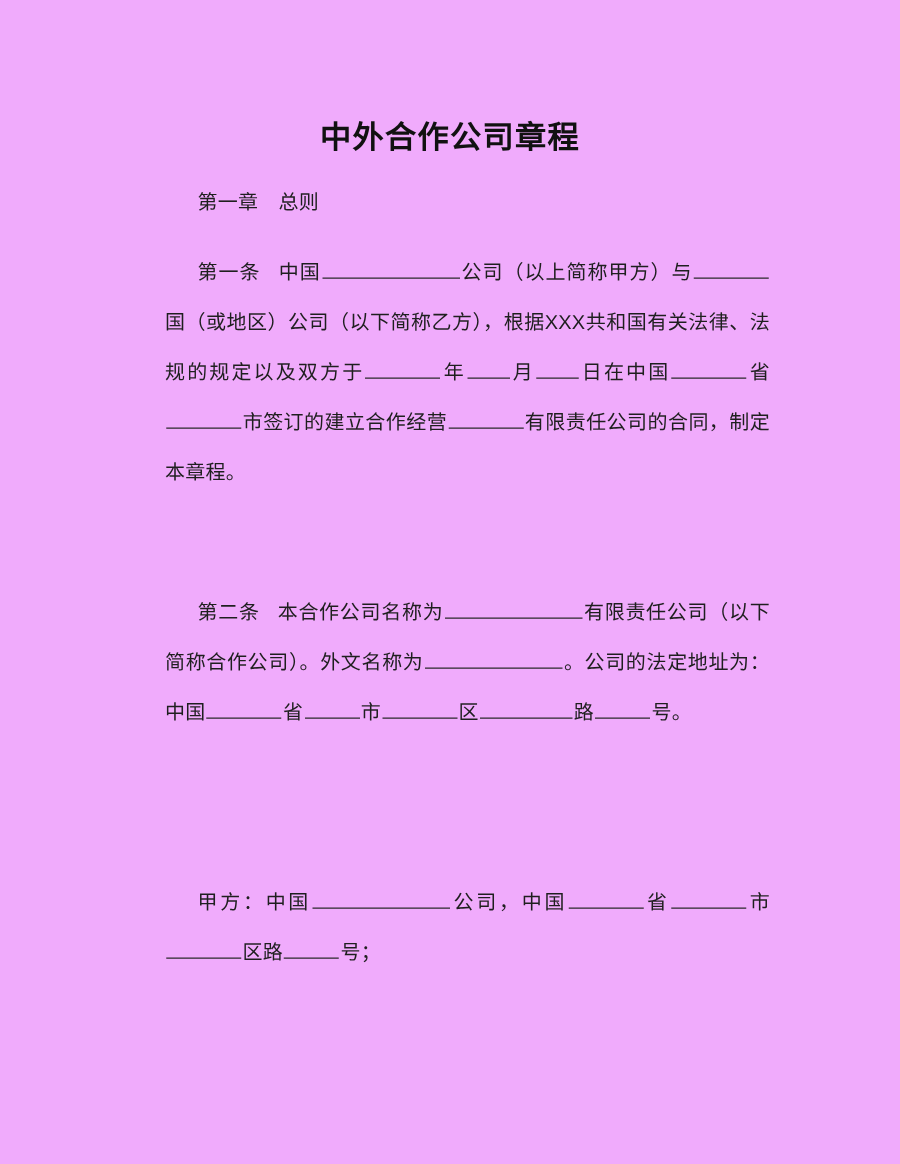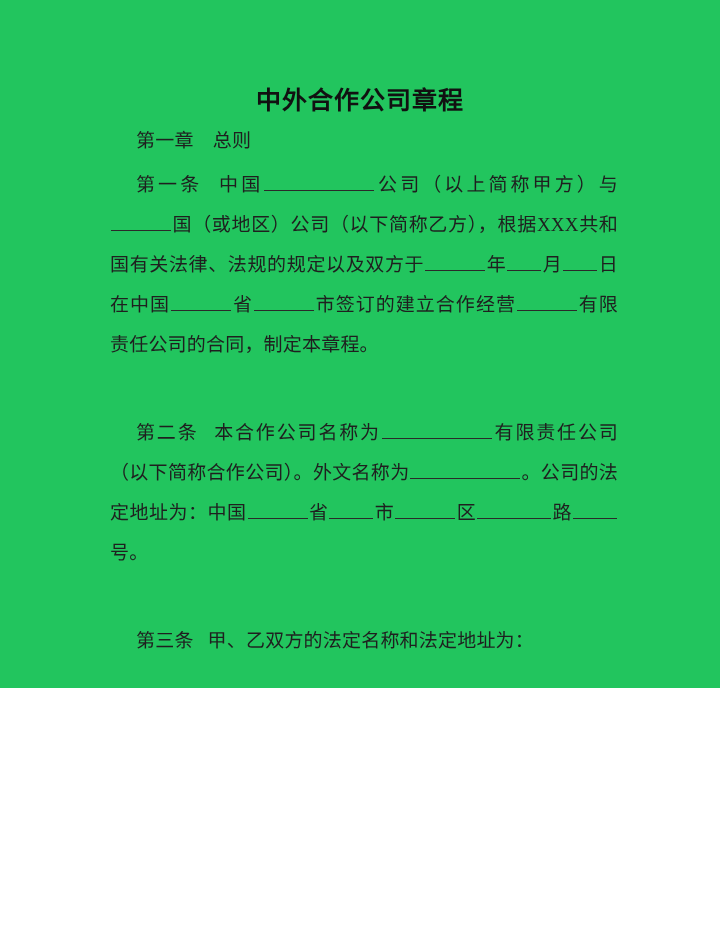--- a/index.html
+++ b/index.html
@@ -13,24 +13,24 @@
     height: 931px;
     overflow: hidden;
     font-family: "Liberation Sans", "DejaVu Sans", sans-serif;
     color: #1a1a1a;
     -webkit-font-smoothing: antialiased;
   }
 
   .page {
     position: relative;
     width: 720px;
-    height: 688px;
-    background: #22c55e;
+    height: 931px;
+    background: #f0abfc;
     box-sizing: border-box;
-    padding: 4px;
+    padding: 14px;
   }
 
   .doc-title {
     text-align: center;
     font-size: 25px;
     font-weight: bold;
     letter-spacing: 1px;
     color: #111111;
     margin: 0;
     padding-top: 79px;
@@ -39,29 +39,28 @@
   }
 
   .body-block {
     margin: 0;
     padding: 0 102px 0 102px;
     box-sizing: border-box;
     width: 720px;
   }
 
   .para {
-    font-size: 19px;
+    font-size: 16px;
     line-height: 40px;
     color: #1f1f1f;
     text-align: justify;
     text-justify: inter-ideograph;
-    margin: 4px;
+    margin: 16px;
     letter-spacing: 0.2px;
     word-break: break-all;
-    font-family: Liberation Serif, serif;
   }
 
   .para.indent {
     text-indent: 26px;
   }
 
   .spacer-line {
     height: 40px;
   }
   .spacer-half {
@@ -96,24 +95,24 @@
     <p class="para indent sec-head">第一章　总则</p>
 
     <p class="para indent"><span>第一条</span><span style="display:inline-block;width:14px"></span><span>中国</span><span class="blank b-xxl"></span><span>公司（以上简称甲方）与</span><span class="blank b-md"></span><span>国（或地区）</span><span>公司（以下简称乙方），根据XXX共和国有关法律、法规的规定以及双方于</span><span class="blank b-md"></span><span>年</span><span class="blank b-xs"></span><span>月</span><span class="blank b-xs"></span><span>日在中国</span><span class="blank b-md"></span><span>省</span><span class="blank b-md"></span><span>市签订的建立合作经营</span><span class="blank b-md"></span><span>有限责任公司的合同，制定本章程。</span></p>
 
     <div class="spacer-line"></div>
 
     <p class="para indent"><span>第二条</span><span style="display:inline-block;width:14px"></span><span>本合作公司名称为</span><span class="blank b-xxl"></span><span>有限责任公司（以下简称合作公司）。外文名称为</span><span class="blank b-xxl"></span><span>。公司的法定地址为：中国</span><span class="blank b-md"></span><span>省</span><span class="blank b-sm"></span><span>市</span><span class="blank b-md"></span><span>区</span><span class="blank b-lg"></span><span>路</span><span class="blank b-sm"></span><span>号。</span></p>
 
     <div class="spacer-line"></div>
 
-    <p class="para indent"><span>第三条</span><span style="display:inline-block;width:14px"></span><span>甲、乙双方的法定名称和法定地址为：</span></p>
 
     <div class="spacer-line"></div>
 
+    <p class="para indent"><span>甲方：中国</span><span class="blank b-xxl"></span><span>公司，中国</span><span class="blank b-md"></span><span>省</span><span class="blank b-md"></span><span>市</span><span class="blank b-md"></span><span>区</span><span>路</span><span class="blank b-sm"></span><span>号；</span></p>
 
     <div class="spacer-line"></div>
 
 
     <div class="spacer-line"></div>
     <div class="spacer-half"></div>
 
 
   </div>
 </div>

